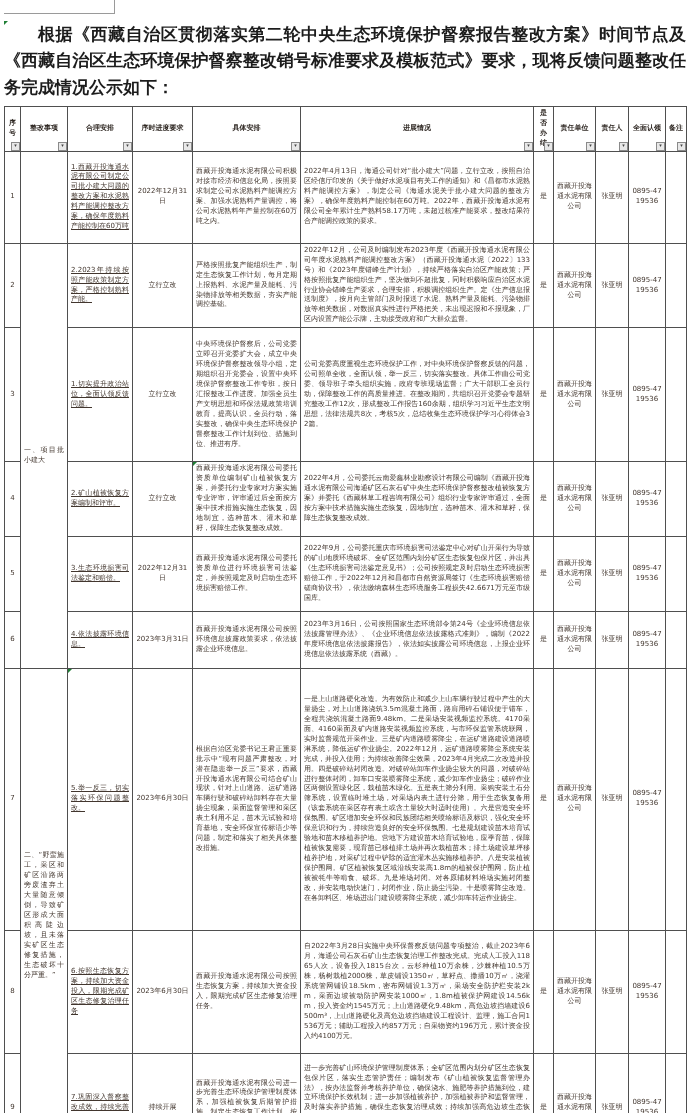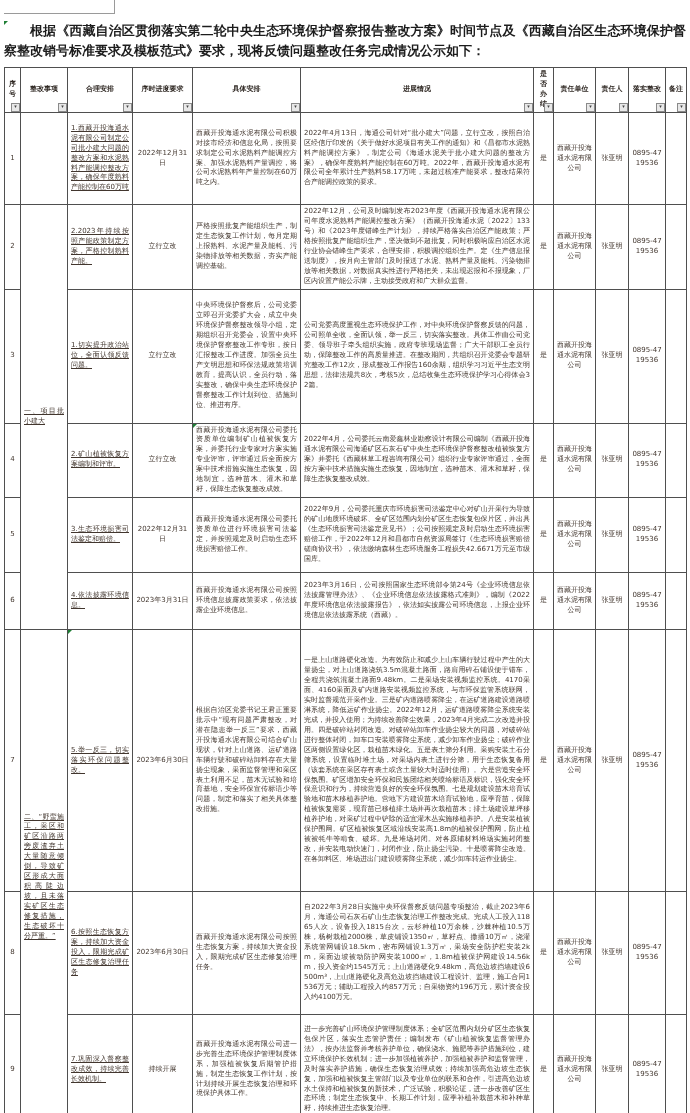--- a/index.html
+++ b/index.html
@@ -1,28 +1,28 @@
 <!DOCTYPE html>
 <html lang="zh"><head>
 <meta charset="utf-8">
 <style>
   html,body{margin:0;padding:0;background:#fff;}
   body{width:690px;font-family:"DejaVu Sans","Liberation Sans",sans-serif;color:#42362e;}
   .page{width:682px;margin:0 auto;padding:0 4px;}
   .sheet-top{height:13px;position:relative;}
   .sheet-stub{position:absolute;left:0;top:0;width:110px;height:13px;border-right:1px solid #9a9a9a;border-bottom:1px solid #9a9a9a;}
-  .intro{position:relative;font-family:"DejaVu Serif","Liberation Serif",serif;font-size:13px;line-height:1.55;color:#1c1c1c;font-weight:600;text-indent:2em;margin:8px 0 6px 0;text-align:justify;}
+  .intro{position:relative;font-family:"DejaVu Serif","Liberation Serif",serif;font-size:17px;line-height:1.55;color:#1c1c1c;font-weight:600;text-indent:2em;margin:8px 0 6px 0;text-align:justify;}
   .green-flag{position:absolute;width:0;height:0;border-top:4px solid #1e7e34;border-right:4px solid transparent;left:0;top:0;}
   table.main{border-collapse:collapse;table-layout:fixed;width:682px;}
   table.main td,table.main th{border:1px solid #4f4f4f;padding:2px 3px;vertical-align:middle;font-size:7px;line-height:1.42;word-break:break-all;overflow:hidden;}
   th{font-weight:700;position:relative;text-align:center;color:#2e2722;padding-bottom:3px;}
   .filter-btn{position:absolute;right:0;bottom:0;width:7px;height:7px;background:#e8e8e8;border:1px solid #8a8a8a;font-size:5px;line-height:5px;text-align:center;color:#444;cursor:pointer;}
   .filter-btn::after{content:"▾";}
   td.c-no{text-align:center;}
-  td.c-item{vertical-align:top;text-align:justify;position:relative;text-decoration:underline;}
+  td.c-item{vertical-align:top;text-align:justify;position:relative;}
   td.c-measure{text-align:justify;position:relative;text-decoration:underline;}
   td.c-sched{text-align:center;margin-left:9px;}
   td.c-arr{text-align:justify;position:relative;}
   td.c-prog{text-align:justify;}
   td.c-done,td.c-unit,td.c-person,td.c-phone{text-align:center;}
   tr.hr{height:14px;}
   tr.r1{height:92px;} tr.r2{height:80px;} tr.r3{height:134px;} tr.r4{height:68px;}
   tr.r5{height:75px;} tr.r6{height:57px;} tr.r7{height:262px;} tr.r8{height:123px;} tr.r9{height:110px;}
 </style>
 </head>
@@ -56,21 +56,21 @@
       <tr class="hr">
         <th><span>序号</span><span class="filter-btn"></span></th>
         <th><span>整改事项</span><span class="filter-btn"></span></th>
         <th><span>合理安排</span><span class="filter-btn"></span></th>
         <th><span>序时进度要求</span><span class="filter-btn"></span></th>
         <th><span>具体安排</span><span class="filter-btn"></span></th>
         <th><span>进展情况</span><span class="filter-btn"></span></th>
         <th><span>是否办结</span><span class="filter-btn"></span></th>
         <th><span>责任单位</span><span class="filter-btn"></span></th>
         <th><span>责任人</span><span class="filter-btn"></span></th>
-        <th><span>落实整改</span><span class="filter-btn"></span></th>
+        <th><span>全面认领</span><span class="filter-btn"></span></th>
         <th><span>备注</span><span class="filter-btn"></span></th>
       </tr>
     </thead>
     <tbody>
       <tr class="r1">
         <td class="c-no">1</td>
         <td class="c-item"></td>
         <td class="c-measure">1.西藏开投海通水泥有限公司制定公司批小建大问题的整改方案和水泥熟料产能调控整改方案，确保年度熟料产能控制在60万吨</td>
         <td class="c-sched">2022年12月31日</td>
         <td class="c-arr">西藏开投海通水泥有限公司积极对接市经济和信息化局，按照要求制定公司水泥熟料产能调控方案、加强水泥熟料产量调控，将公司水泥熟料年产量控制在60万吨之内。</td>

